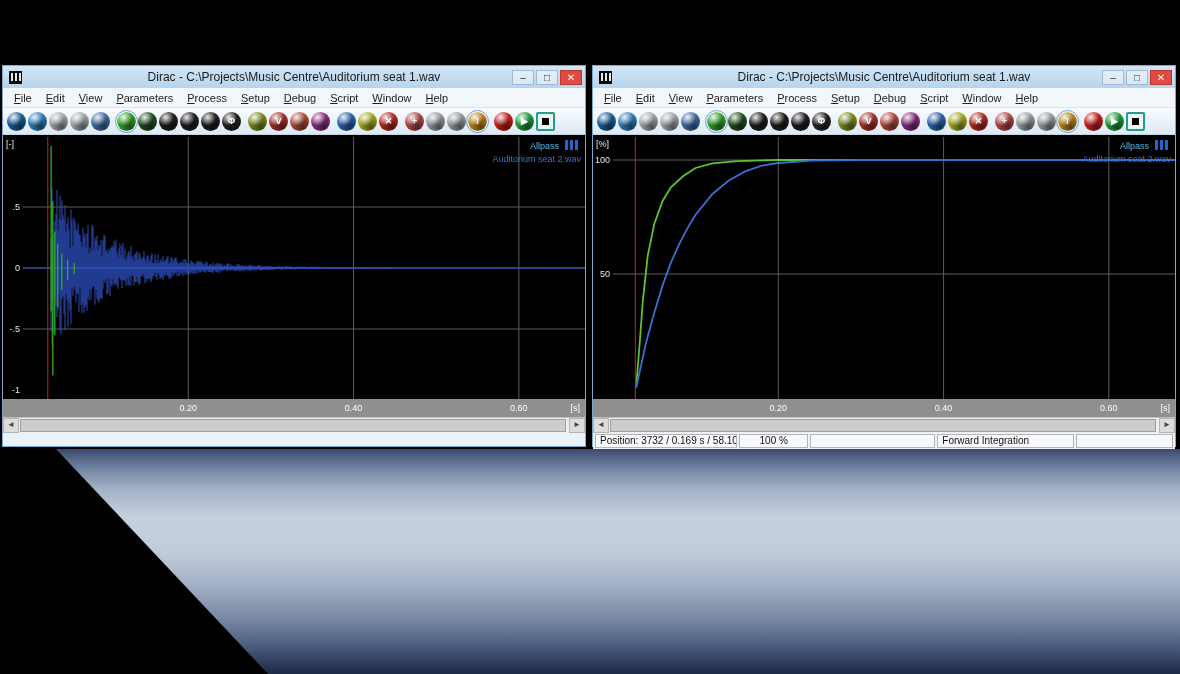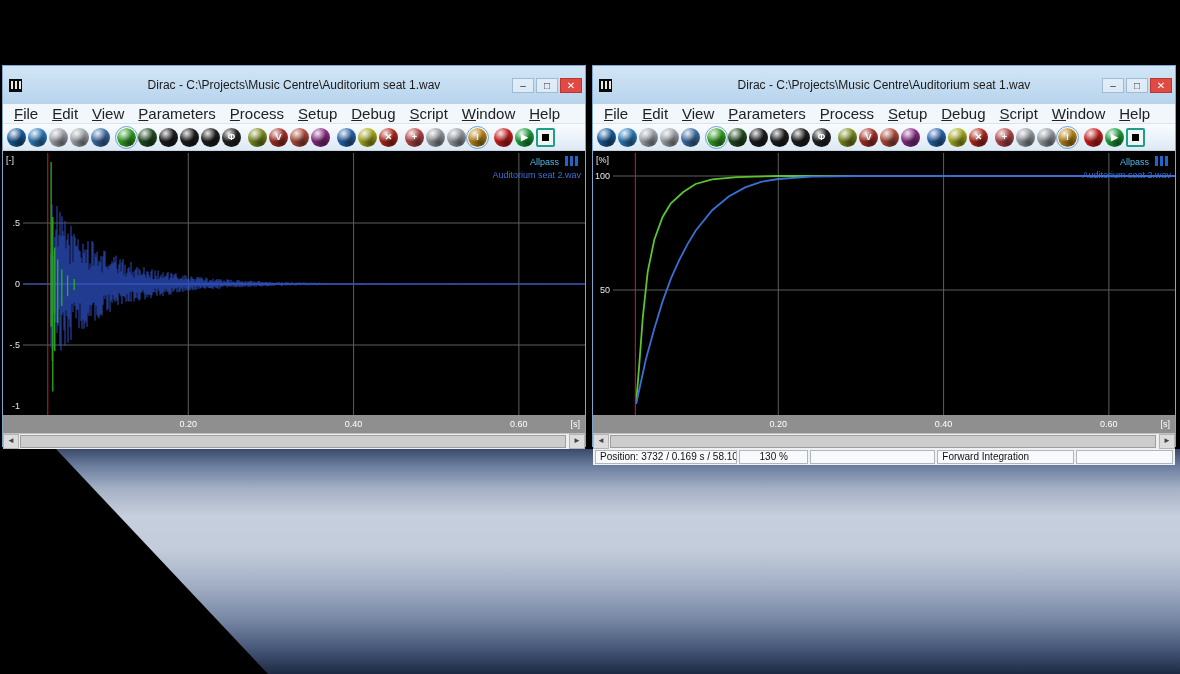--- a/index.html
+++ b/index.html
@@ -19,32 +19,32 @@
     clip-path:polygon(0 0,56px 0,100% 100%,0 100%);
   }
   
   .window{
     position:absolute;top:65px;width:584px;height:382px;
     background:#e9f2fa;border:1px solid #7da7cd;box-sizing:border-box;
     display:flex;flex-direction:column;
   }
   .titlebar{
     height:22px;flex:0 0 22px;background:linear-gradient(#d2e5f6,#b7d4ec);
-    display:flex;align-items:center;position:relative;padding:8px 3px;
+    display:flex;align-items:center;position:relative;padding:0 3px;
   }
   .winicon{width:13px;height:13px;background:#0a0a0a;display:flex;align-items:center;
     justify-content:center;gap:2px;margin-left:3px;z-index:2;}
   .winicon i{width:2px;height:8px;background:#e8e8e8;}
   .title{position:absolute;left:0;right:0;text-align:center;font-size:12px;color:#1a1a1a;}
   .caption-buttons{display:flex;gap:2px;margin-left:auto;z-index:2;}
   .cbtn{width:22px;height:15px;font-size:10px;line-height:14px;text-align:center;color:#333;
     background:rgba(255,255,255,.45);border:1px solid rgba(110,145,180,.55);box-sizing:border-box;}
   .cbtn.close{background:#e04a43;color:#fff;border-color:#b93630;}
   .menubar{height:19px;flex:0 0 19px;background:#f2f7fc;display:flex;align-items:center;
-    padding-left:4px;font-size:15px;color:#222;border-bottom:1px solid #d8e4ee;}
+    padding-left:4px;font-size:11px;color:#222;border-bottom:1px solid #d8e4ee;}
   .menu-item{padding:2px 7px;cursor:default;}
   .toolbar{height:26px;flex:0 0 26px;background:linear-gradient(#fafcff,#dde9f4);
     display:flex;align-items:center;padding-left:4px;border-bottom:1px solid #c4d4e2;}
   .tb-group{display:flex;align-items:center;margin-right:7px;gap:2px;}
   .tb-icon{
     width:19px;height:19px;border-radius:50%;flex:0 0 auto;
     display:flex;align-items:center;justify-content:center;
     font-size:9px;font-weight:bold;color:#fff;
     background-image:
       radial-gradient(circle at 35% 28%, rgba(255,255,255,.9), rgba(255,255,255,0) 45%),
@@ -276,19 +276,19 @@
       </div>
     <div class="hscroll">
         <span class="scroll-arrow">◄</span>
         <div class="scroll-track">
           <div class="scroll-thumb"></div>
         </div>
         <span class="scroll-arrow">►</span>
       </div>
     <div class="statusbar">
         <span class="status-seg" style="flex: 0 1 25%;">Position: 3732 / 0.169 s / 58.10 m</span>
-        <span class="status-seg" style="flex: 0 1 12%; text-align: center;">130 %</span>
+        <span class="status-seg" style="flex: 0 1 12%; text-align: center;">100 %</span>
         <span class="status-seg" style="flex: 0 1 22%;"></span>
         <span class="status-seg" style="flex: 0 1 24%;">Forward Integration</span>
         <span class="status-seg" style="flex: 0 1 17%;"></span>
       </div>
   </div>
   </div>
 
 </body></html>

